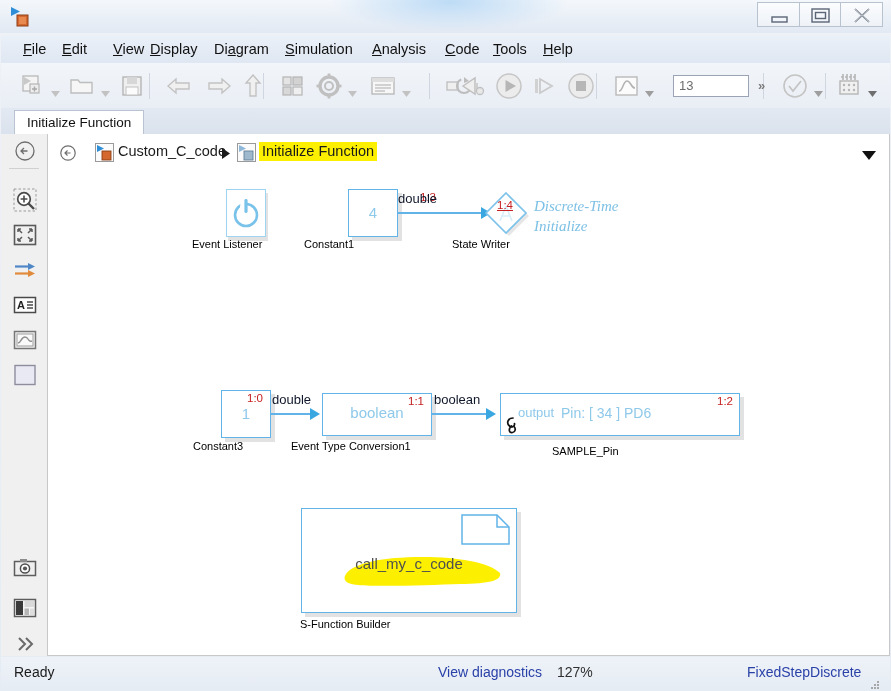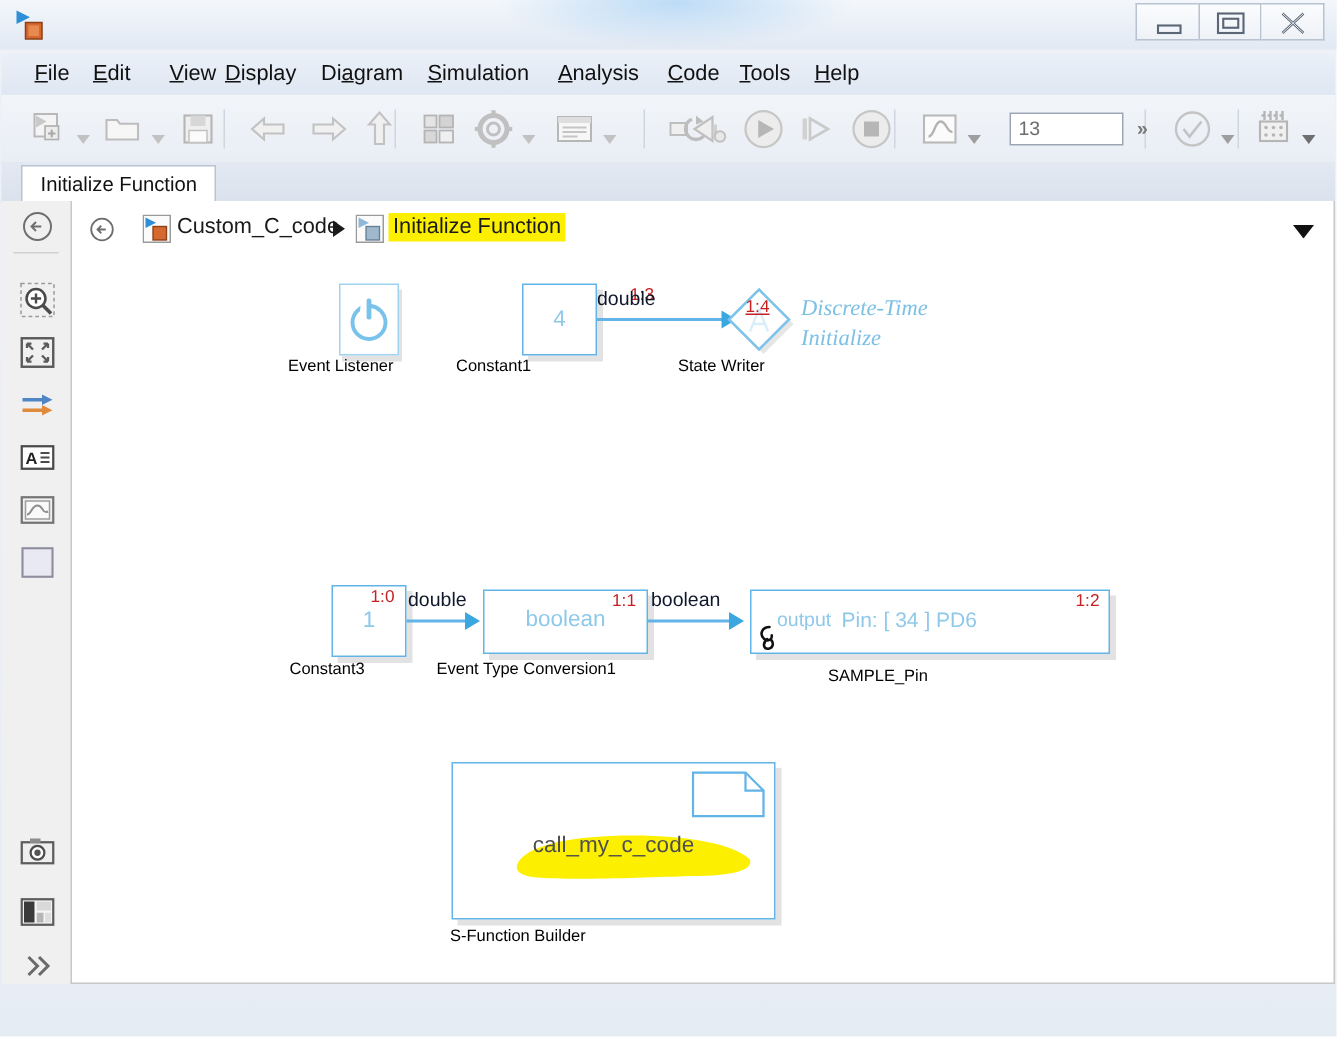--- a/index.html
+++ b/index.html
@@ -702,14 +702,32 @@
                    C92 38 40 40 18 38 C6 37 2 33 6 27 Z" fill="#fcf000"></path>
         </svg>
       </div>
       <div class="blk-inner" style="left:254px; top:383px; width:216px; text-align:center; font-size:15px; color:#4f4f4f;">call_my_c_code</div>
       <div class="blk-label" style="left:253px; top:446px; width:218px;">S-Function Builder</div>
     </div>
 
   </div>
   <div id="canvas-border"></div>
 
+  <div id="statusbar">
+    <div id="status-ready">Ready</div>
+    <div id="status-diag">View diagnostics</div>
+    <div id="status-zoom">127%</div>
+    <div id="status-solver">FixedStepDiscrete</div>
+    <div id="status-grip">
+      <svg width="12" height="12" viewBox="0 0 12 12">
+        <g fill="#a8a8a8">
+          <rect x="8" y="2" width="2" height="2"></rect>
+          <rect x="5" y="5" width="2" height="2"></rect>
+            <rect x="8" y="5" width="2" height="2"></rect>
+          <rect x="2" y="8" width="2" height="2"></rect>
+            <rect x="5" y="8" width="2" height="2"></rect>
+            <rect x="8" y="8" width="2" height="2"></rect>
+        </g>
+      </svg>
+    </div>
+  </div>
 
 </div>
 
 </body></html>

